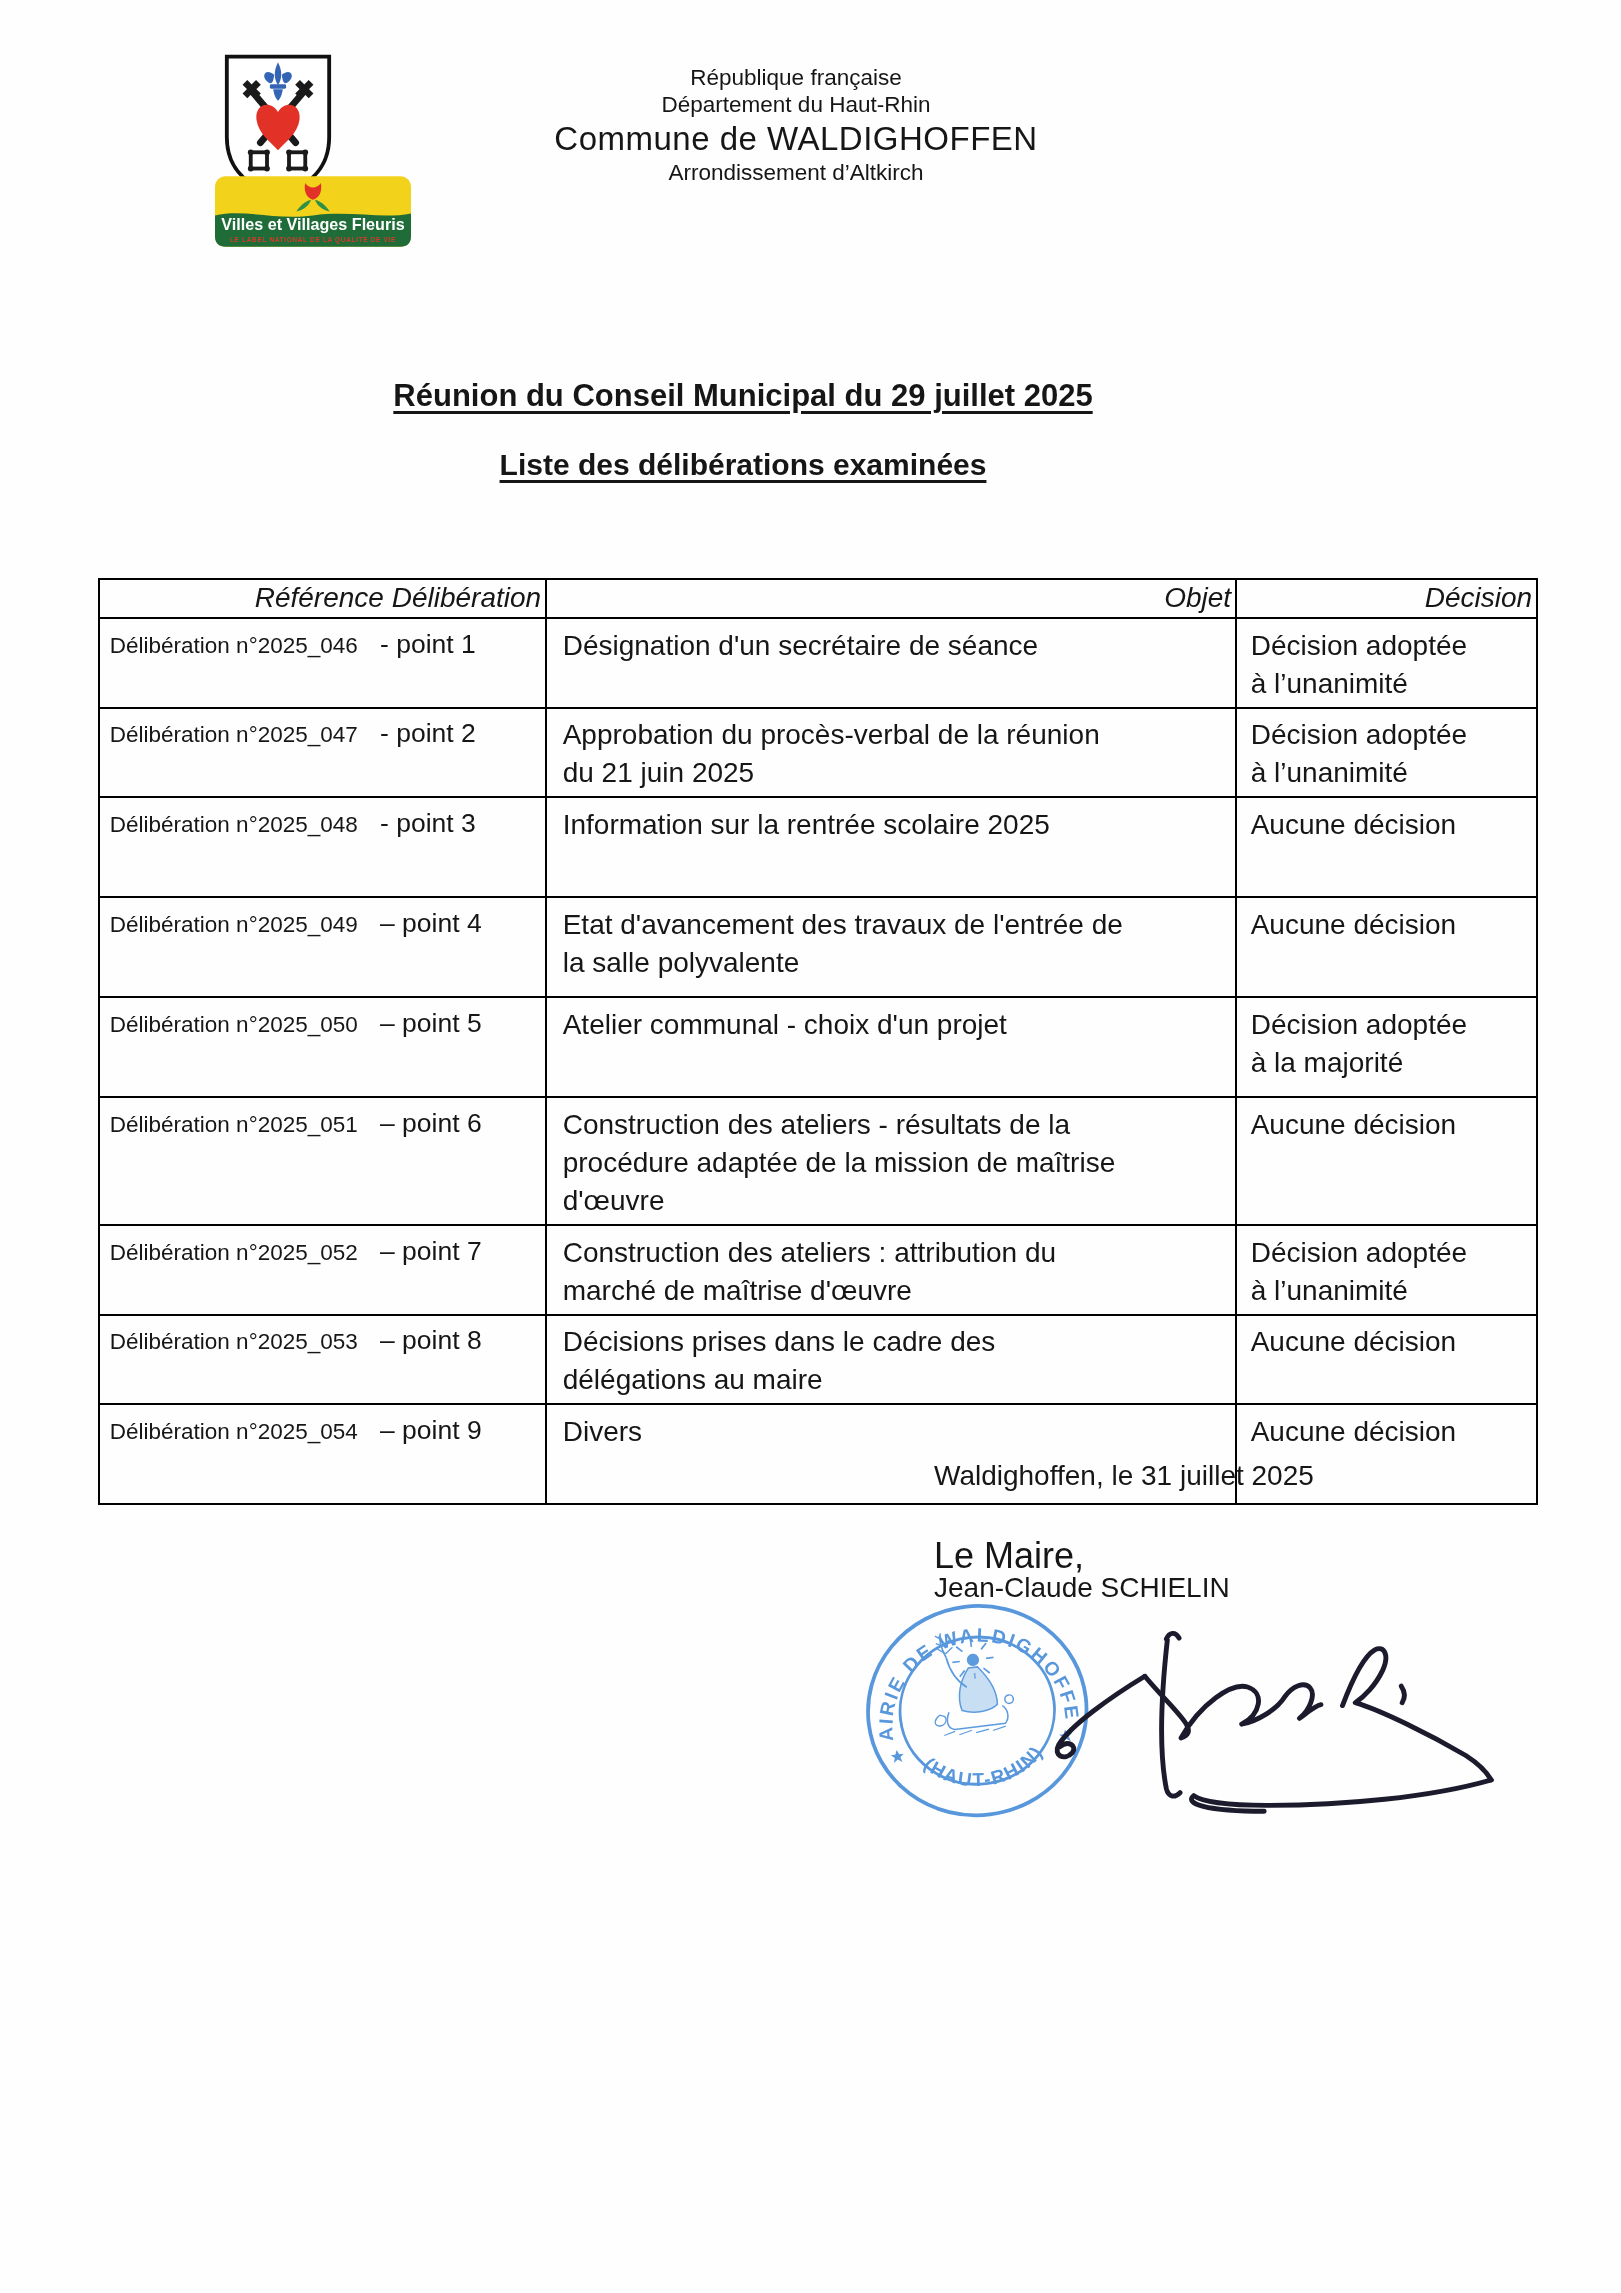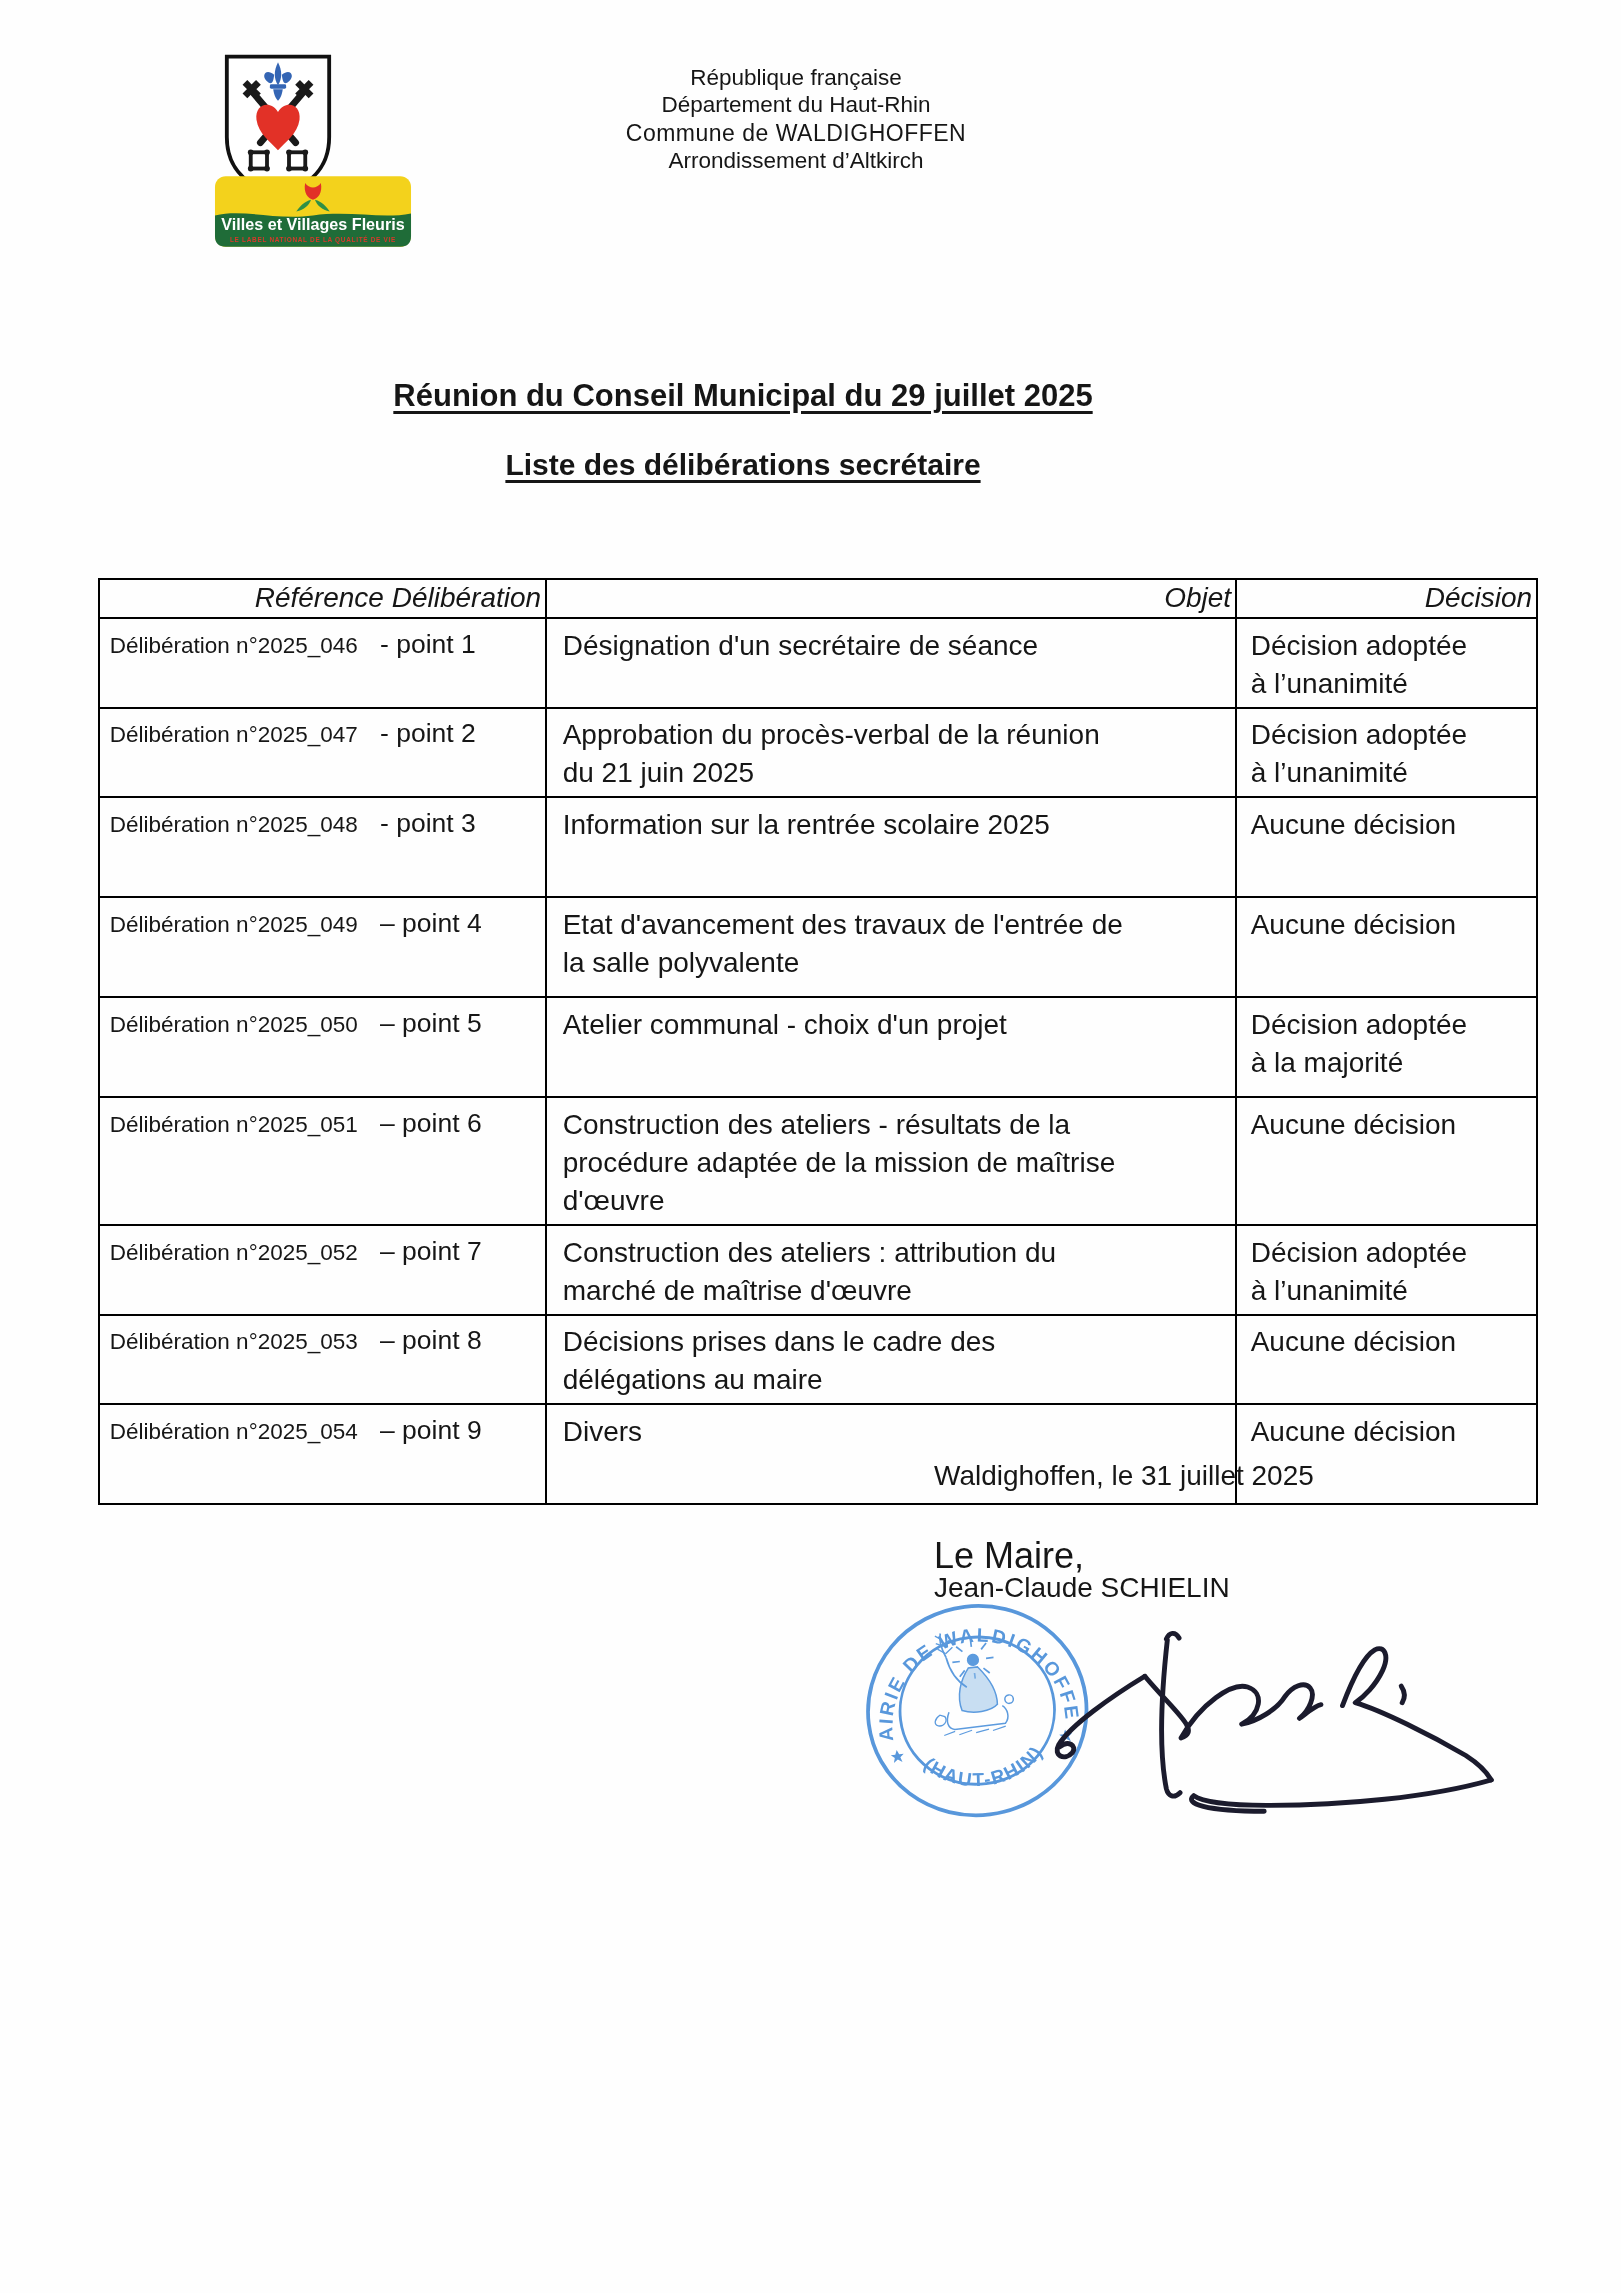--- a/index.html
+++ b/index.html
@@ -11,21 +11,21 @@
     background:#fefefe;
     font-family:"Liberation Sans", sans-serif;
     color:#161616;
     overflow:hidden;
   }
   
   .arms { position:absolute; left:223px; top:51px; width:110px; height:149px; }
   .badge { position:absolute; left:214px; top:175px; width:198px; height:73px; }
   .head-block { position:absolute; left:323px; top:65px; width:946px; text-align:center; line-height:1.18; }
   .head-small { font-size:22.5px; }
-  .head-big { font-size:23px; letter-spacing:0.5px; margin:2px 0 1px 0; }
+  .head-big { font-size:33px; letter-spacing:0.5px; margin:2px 0 1px 0; }
   
   .title-wrap { position:absolute; left:0; top:378px; width:1486px; text-align:center; }
   .doc-title {
     font-size:31px; font-weight:bold;
     text-decoration:underline; text-decoration-thickness:2.9px; text-underline-offset:4.9px;
   }
   .doc-subtitle {
     margin-top:34px;
     font-size:30px; font-weight:bold;
     text-decoration:underline; text-decoration-thickness:2.9px; text-underline-offset:4.9px;
@@ -132,21 +132,21 @@
 
   <div class="head-block">
     <div class="head-small">République française</div>
     <div class="head-small">Département du Haut-Rhin</div>
     <div class="head-big">Commune de WALDIGHOFFEN</div>
     <div class="head-small">Arrondissement d’Altkirch</div>
   </div>
 
   <div class="title-wrap">
     <div class="doc-title">Réunion du Conseil Municipal du 29 juillet 2025</div>
-    <div class="doc-subtitle">Liste des délibérations secrétaire</div>
+    <div class="doc-subtitle">Liste des délibérations examinées</div>
   </div>
 
   <table class="delib">
     <colgroup>
         <col style="width:447px">
         <col style="width:690px">
         <col style="width:301px">
       </colgroup>
     <thead>
       <tr>

